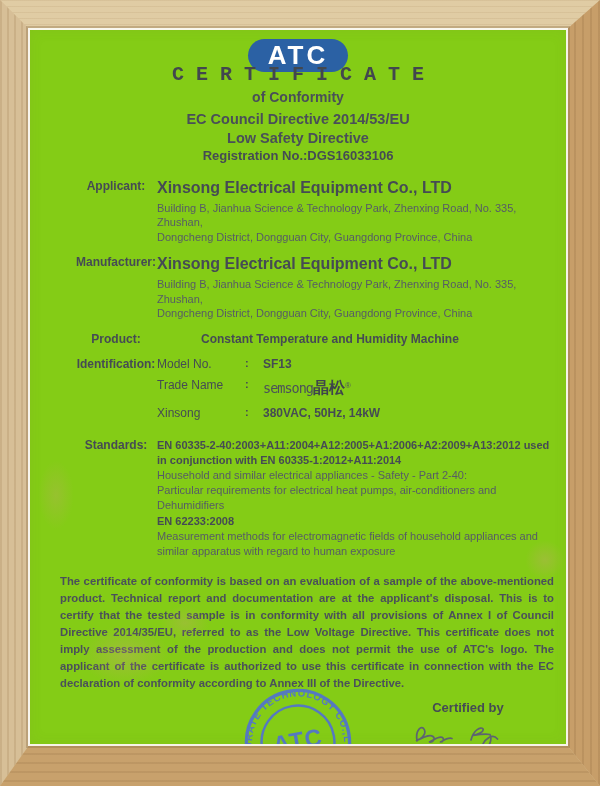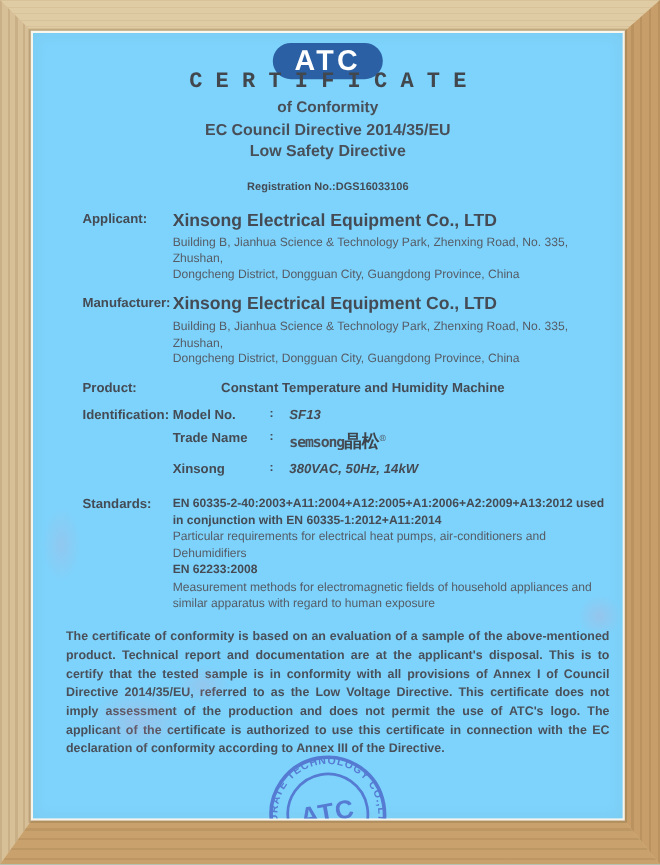--- a/index.html
+++ b/index.html
@@ -30,21 +30,21 @@
   }
   .frame-bottom {
     left:0; top:744px; width:600px; height:42px;
     background:#c8a16c;
     background-image:repeating-linear-gradient(to bottom, rgba(125,90,50,.15) 0 2px, transparent 2px 9px);
     clip-path:polygon(0 100%,100% 100%,calc(100% - 34px) 0,30px 0);
   }
   
   .paper {
     position:absolute; left:30px; top:30px; width:536px; height:714px;
-    background:#7dd3fc; color:#4d535c;
+    background:#84cc16; color:#4d535c;
     box-shadow:0 0 0 2px rgba(255,255,250,.9), 0 0 0 4px rgba(135,105,65,.35), inset 0 0 14px rgba(120,100,60,.08);
     overflow:hidden;
   }
   .smudge { position:absolute; border-radius:50%; pointer-events:none; }
   .s1 { left:50px; top:595px; width:90px; height:60px;
         background:radial-gradient(ellipse, rgba(246,140,175,.22), transparent 70%); }
   .s2 { left:130px; top:575px; width:50px; height:36px;
         background:radial-gradient(ellipse, rgba(246,140,175,.18), transparent 70%); }
   .s3 { left:495px; top:510px; width:40px; height:40px;
         background:radial-gradient(ellipse, rgba(246,140,175,.20), transparent 70%); }
@@ -57,35 +57,35 @@
     display:inline-block; width:100px; height:33px; line-height:33px;
     background:#2b61a4; border-radius:17px;
     color:#fff; font-weight:bold; font-size:26px; letter-spacing:3px;
   }
   .cert-title {
     margin-top:-9px; font-size:20px; font-weight:bold; letter-spacing:12px;
     text-indent:12px; color:#42474e;font-family:Liberation Mono, monospace;
   }
   .conformity { font-size:14px; font-weight:bold; margin-top:3px; color:#494f58; }
   .directive  { font-size:14.5px; font-weight:bold; line-height:1.3; margin-top:5px; color:#494f58; }
-  .registration { font-size:10px; font-weight:bold; margin-top:17px; color:#454b54; }
+  .registration { font-size:13px; font-weight:bold; color:#454b54; }
 
   
   .content { padding:16px 12px 0 45px; font-size:11px; }
   .field { display:flex; margin-bottom:11px; }
-  .field-label { width:82px; flex-shrink:0; font-weight:bold; font-size:12px; color:#454b54; }
+  .field-label { width:82px; flex-shrink:0; font-weight:bold; font-size:12px; color:#454b54;text-align:center; }
   .field-body { flex:1; }
   .company { font-weight:bold; font-size:16px; color:#454b54; }
   .addr { margin-top:4px; line-height:1.32; color:#565c66; }
   .bold-val { font-weight:bold; font-size:12px; color:#454b54;margin-left:44px; }
   .ident-row { display:flex; margin-bottom:7px; }
-  .ident-name { width:88px; font-weight:bold; font-size:12px; color:#454b54; }
+  .ident-name { width:88px; font-weight:normal; font-size:12px; color:#454b54; }
   .ident-colon { width:18px; font-weight:bold; color:#454b54; }
-  .ident-val { font-weight:bold; font-size:12px; color:#454b54;font-style:italic; }
-  .semsong { font-family:"DejaVu Sans Mono",monospace; font-weight:bold; font-size:13.5px; letter-spacing:-1px; color:#4b515a;margin-top:32px; }
+  .ident-val { font-weight:bold; font-size:12px; color:#454b54; }
+  .semsong { font-family:"DejaVu Sans Mono",monospace; font-weight:normal; font-size:13.5px; letter-spacing:-1px; color:#4b515a;margin-top:32px; }
   .cjk { font-weight:bold; font-size:16px; color:#3e444c; }
   .reg-sup { font-size:8px; vertical-align:super; }
   .std-line { line-height:1.38; color:#565c66; }
   .std-bold { font-weight:bold; color:#454b54; }
 
   
   .declaration {
     margin:14px 12px 0 30px; font-size:11.3px; font-weight:bold;
     text-align:justify; line-height:1.5; color:#4a505a;
   }
@@ -114,21 +114,21 @@
   <div class="smudge s3"></div>
   <div class="smudge s4"></div>
 
   <div class="header">
     <div class="atc-pill">
       <span>ATC</span>
     </div>
     <div class="cert-title">CERTIFICATE</div>
     <div class="conformity">of Conformity</div>
     <div class="directive">
-      <div>EC Council Directive 2014/35/EU</div>
+      <div>EC Council Directive 2014/53/EU</div>
       <div>Low Safety Directive</div>
     </div>
     <div class="registration">Registration No.:DGS16033106</div>
   </div>
 
   <div class="content">
 
     <div class="field">
       <div class="field-label">Applicant:</div>
       <div class="field-body">
@@ -176,20 +176,21 @@
           <span class="ident-colon">:</span>
           <span class="ident-val">380VAC, 50Hz, 14kW</span>
         </div>
       </div>
     </div>
 
     <div class="field">
       <div class="field-label">Standards:</div>
       <div class="field-body">
         <div class="std-line std-bold">EN 60335-2-40:2003+A11:2004+A12:2005+A1:2006+A2:2009+A13:2012 used in conjunction with EN 60335-1:2012+A11:2014</div>
+        <div class="std-line">Household and similar electrical appliances - Safety - Part 2-40:</div>
         <div class="std-line">Particular requirements for electrical heat pumps, air-conditioners and Dehumidifiers</div>
         <div class="std-line std-bold">EN 62233:2008</div>
         <div class="std-line">Measurement methods for electromagnetic fields of household appliances and similar apparatus with regard to human exposure</div>
       </div>
     </div>
   </div>
 
   <div class="declaration">The certificate of conformity is based on an evaluation of a sample of the above-mentioned product. Technical report and documentation are at the applicant's disposal. This is to certify that the tested sample is in conformity with all provisions of Annex I of Council Directive 2014/35/EU, referred to as the Low Voltage Directive. This certificate does not imply assessment of the production and does not permit the use of ATC's logo. The applicant of the certificate is authorized to use this certificate in connection with the EC declaration of conformity according to Annex III of the Directive.</div>
 
   <div class="sign-area">
@@ -202,15 +203,25 @@
         <textPath href="#stampArc" startOffset="50%" text-anchor="middle">ACCURATE TECHNOLOGY CO.,LTD</textPath>
       </text>
       <text x="50" y="94.5" font-size="10" fill="#5273cf" text-anchor="middle">★</text>
       <text x="50" y="56" font-size="21" font-weight="bold" fill="#5273cf" text-anchor="middle" letter-spacing="1">ATC</text>
       <path id="approvedArc" d="M 31 62 A 23 23 0 0 0 69 62" fill="none"></path>
       <text font-size="7" font-weight="bold" fill="#5273cf" letter-spacing="1">
         <textPath href="#approvedArc" startOffset="50%" text-anchor="middle">APPROVED</textPath>
       </text>
     </svg>
 
+    <div class="certified-block">
+      <div class="certified-by">Certified by</div>
+      <svg class="sig-scribble" width="118" height="34" viewBox="0 0 118 34" aria-label="Bart Fang">
+        <g fill="none" stroke="#5d6470" stroke-width="1.7" stroke-linecap="round" stroke-linejoin="round">
+          <path d="M8 24 C6 13 13 7 15.5 13 C17.5 18 11 22.5 7.5 23.5 C14 21 20 16.5 24 19.5 C27 22 23.5 25.5 20.5 25 C25 22.5 30.5 18.5 33.5 20.5 C35.5 22 34 25 31.5 25 C35 23 39.5 20 43 21.5"></path>
+          <path d="M62 23 C64.5 13 72 9 74 12 C75.5 15 68 17.5 64 18.5 C69.5 17.5 77 16.5 81 17.5 C83.5 23 80 31.5 75 30.5 C71.5 29.8 75 23.5 80 20.5 C83.5 18.5 86.5 19.5 88.5 22"></path>
+        </g>
+      </svg>
+
+    </div>
   </div>
 
 </div>
 
 </body></html>

